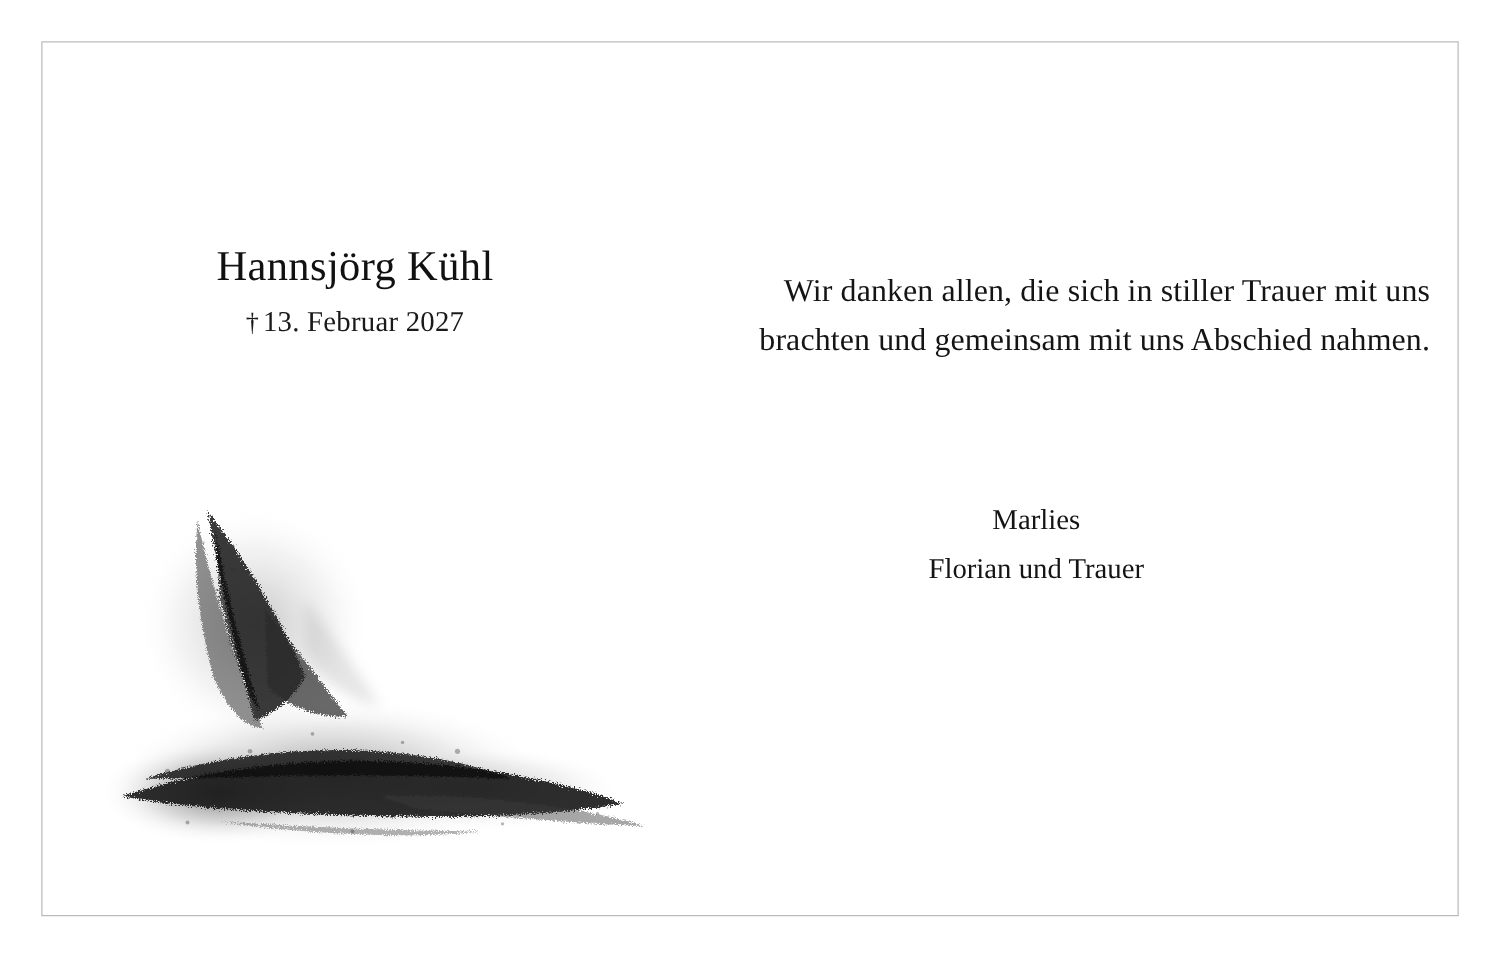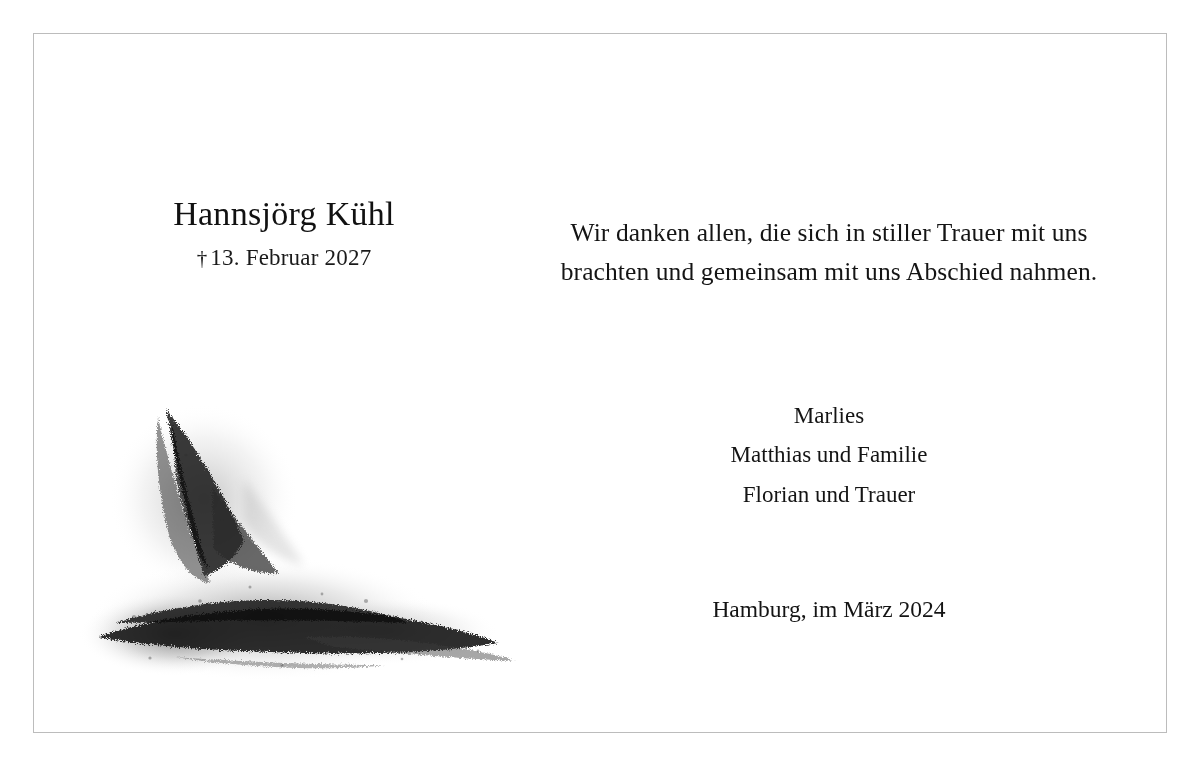--- a/index.html
+++ b/index.html
@@ -67,20 +67,21 @@
     text-align: center;
   }
   .thanks-text {
     font-size: 25.5px;
     line-height: 1.52;
     color: #141414;
     letter-spacing: 0.1px;
   }
   .thanks-text p {
     margin: 0;
+    text-align: right;
   }
   .signers {
     margin-top: 104px;
     font-size: 23px;
     line-height: 1.72;
     color: #141414;
   }
   .signers div {
     white-space: nowrap;
   }
@@ -184,20 +185,18 @@
   </div>
 
   <div class="right-col">
     <div class="thanks-text">
       <p>Wir danken allen, die sich in stiller Trauer mit uns</p>
       <p>brachten und gemeinsam mit uns Abschied nahmen.</p>
     </div>
 
     <div class="signers">
       <div>Marlies</div>
-      <div>Matthias und Familie</div>
       <div>Florian und Trauer</div>
     </div>
 
-    <div class="place-date">Hamburg, im März 2024</div>
   </div>
 
 </div>
 
 </body></html>

